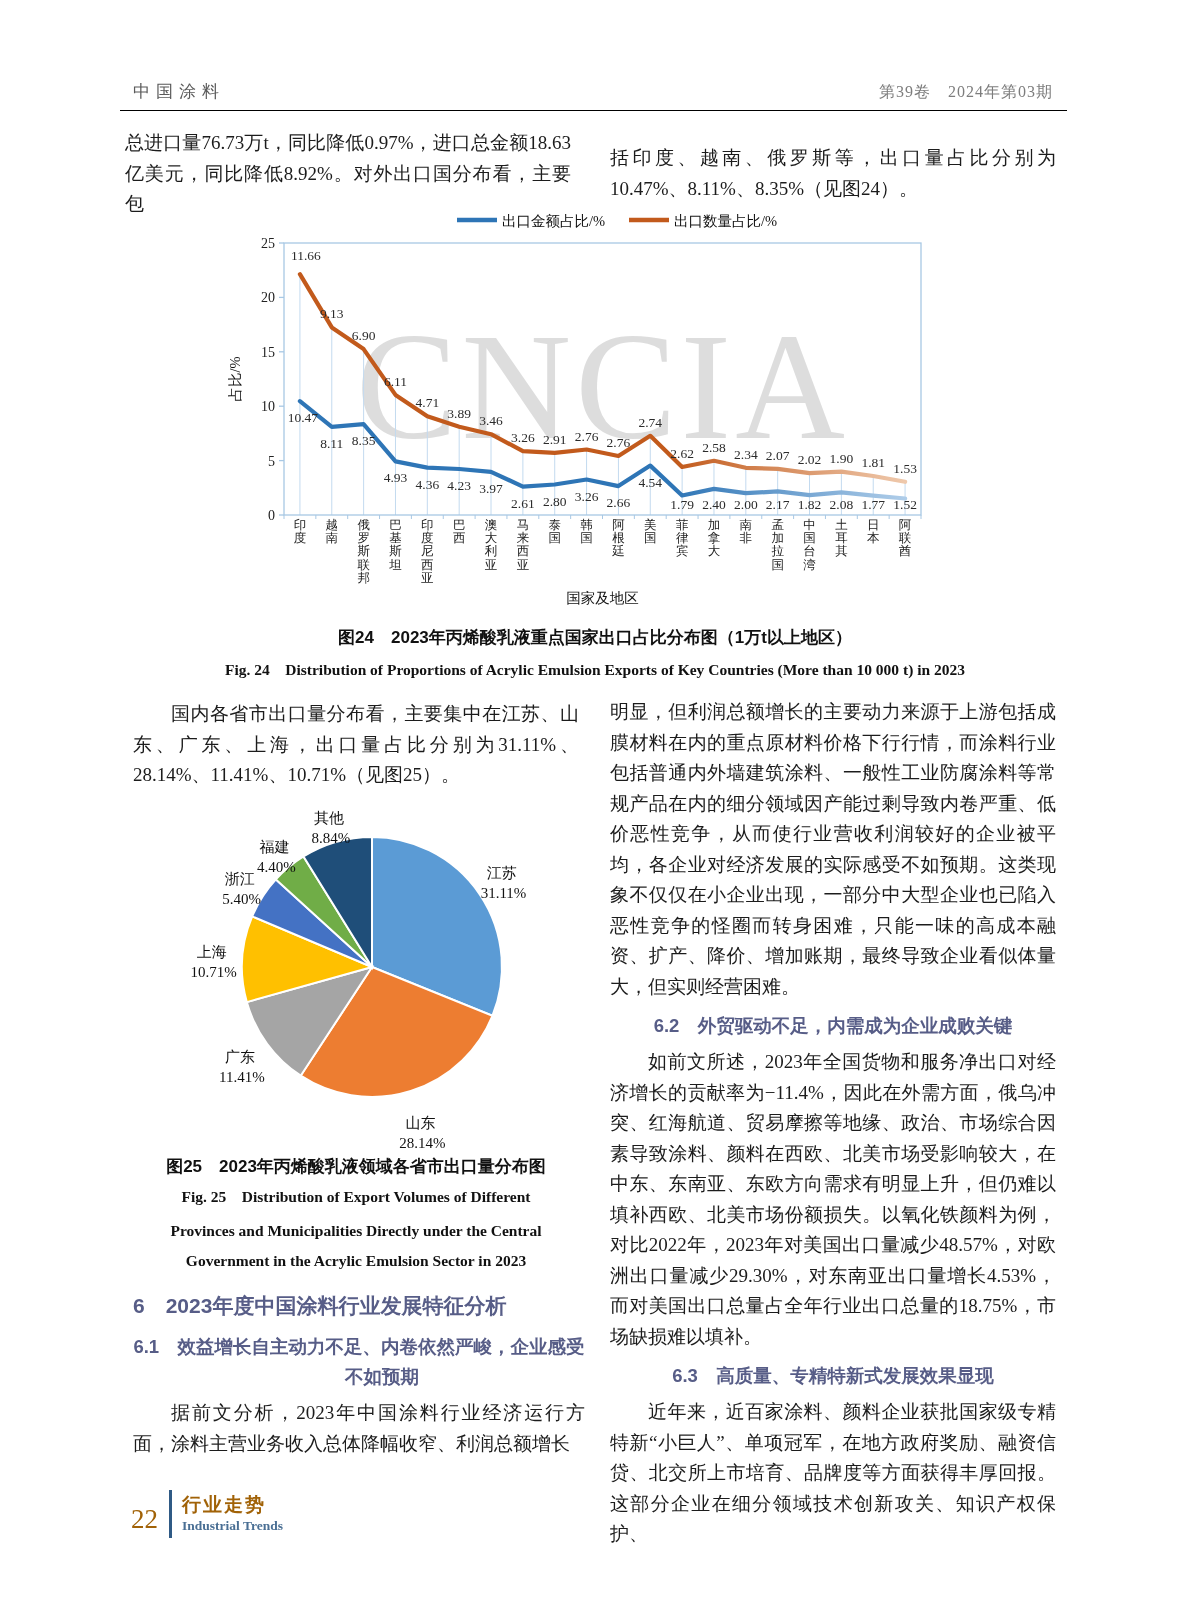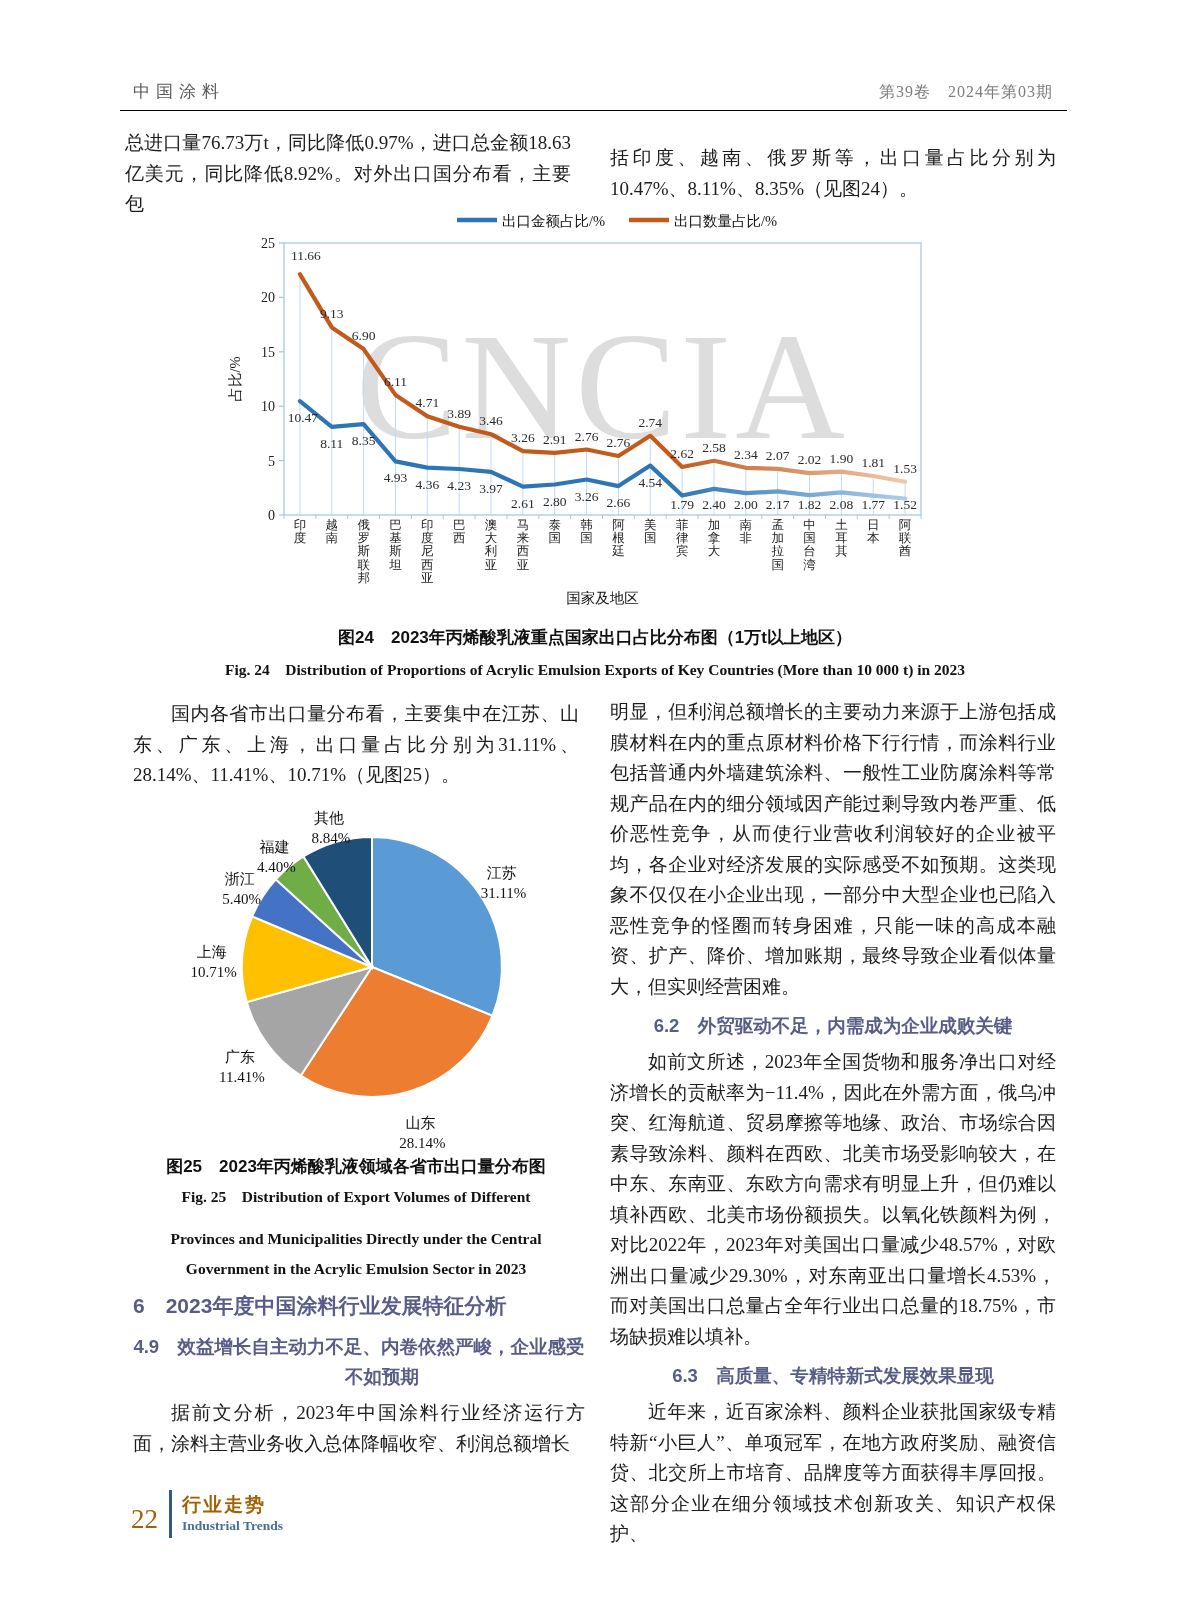--- a/index.html
+++ b/index.html
@@ -237,27 +237,27 @@
         <path d="M 232 187 L 163.5 76.5 A 130 130 0 0 1 232.0 57.0 Z" fill="#1F4E79" stroke="#ffffff" stroke-width="2"></path>
         <text x="190.8" y="42.6" text-anchor="middle" font-size="15" fill="#111">
             <tspan x="190.8" dy="0">其他</tspan>
             <tspan x="190.8" dy="20">8.84%</tspan>
           </text>
       </svg>
   </div>
   <div class="fig25cap">
     <div class="figcap-zh">图25　2023年丙烯酸乳液领域各省市出口量分布图</div>
     <div class="figcap-en" style="margin-top:4px;">Fig. 25　Distribution of Export Volumes of Different</div>
-    <div class="figcap-en" style="margin-top:12px;">Provinces and Municipalities Directly under the Central</div>
+    <div class="figcap-en" style="margin-top:4px;">Provinces and Municipalities Directly under the Central</div>
     <div class="figcap-en" style="margin-top:0;">Government in the Acrylic Emulsion Sector in 2023</div>
   </div>
 
   <div class="col" style="left:133px;top:1292px;width:452px;">
     <div class="h-main">6　2023年度中国涂料行业发展特征分析</div>
-    <div class="h-sub">4.9　效益增长自主动力不足、内卷依然严峻，企业感受不如预期</div>
+    <div class="h-sub">6.1　效益增长自主动力不足、内卷依然严峻，企业感受不如预期</div>
     <p class="para indent">据前文分析，2023年中国涂料行业经济运行方面，涂料主营业务收入总体降幅收窄、利润总额增长</p>
   </div>
 
   <div class="col" style="left:610px;top:697px;">
     <p class="para">明显，但利润总额增长的主要动力来源于上游包括成膜材料在内的重点原材料价格下行行情，而涂料行业包括普通内外墙建筑涂料、一般性工业防腐涂料等常规产品在内的细分领域因产能过剩导致内卷严重、低价恶性竞争，从而使行业营收利润较好的企业被平均，各企业对经济发展的实际感受不如预期。这类现象不仅仅在小企业出现，一部分中大型企业也已陷入恶性竞争的怪圈而转身困难，只能一味的高成本融资、扩产、降价、增加账期，最终导致企业看似体量大，但实则经营困难。</p>
     <div class="h-sub mt">6.2　外贸驱动不足，内需成为企业成败关键</div>
     <p class="para indent">如前文所述，2023年全国货物和服务净出口对经济增长的贡献率为−11.4%，因此在外需方面，俄乌冲突、红海航道、贸易摩擦等地缘、政治、市场综合因素导致涂料、颜料在西欧、北美市场受影响较大，在中东、东南亚、东欧方向需求有明显上升，但仍难以填补西欧、北美市场份额损失。以氧化铁颜料为例，对比2022年，2023年对美国出口量减少48.57%，对欧洲出口量减少29.30%，对东南亚出口量增长4.53%，而对美国出口总量占全年行业出口总量的18.75%，市场缺损难以填补。</p>
     <div class="h-sub mt">6.3　高质量、专精特新式发展效果显现</div>
     <p class="para indent">近年来，近百家涂料、颜料企业获批国家级专精特新“小巨人”、单项冠军，在地方政府奖励、融资信贷、北交所上市培育、品牌度等方面获得丰厚回报。这部分企业在细分领域技术创新攻关、知识产权保护、</p>
   </div>

